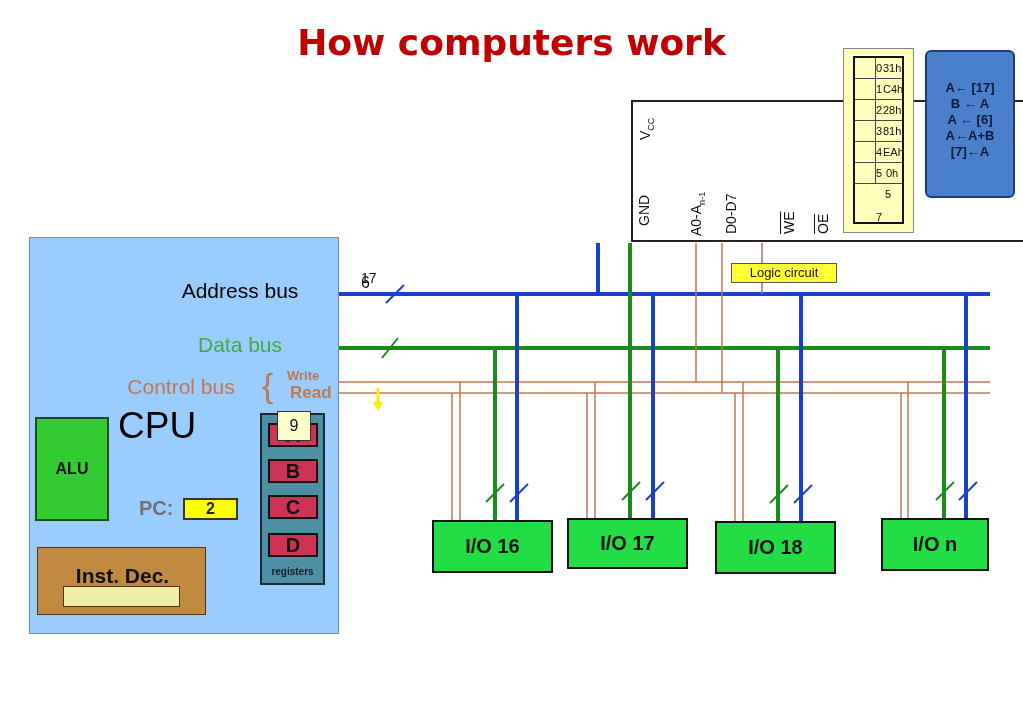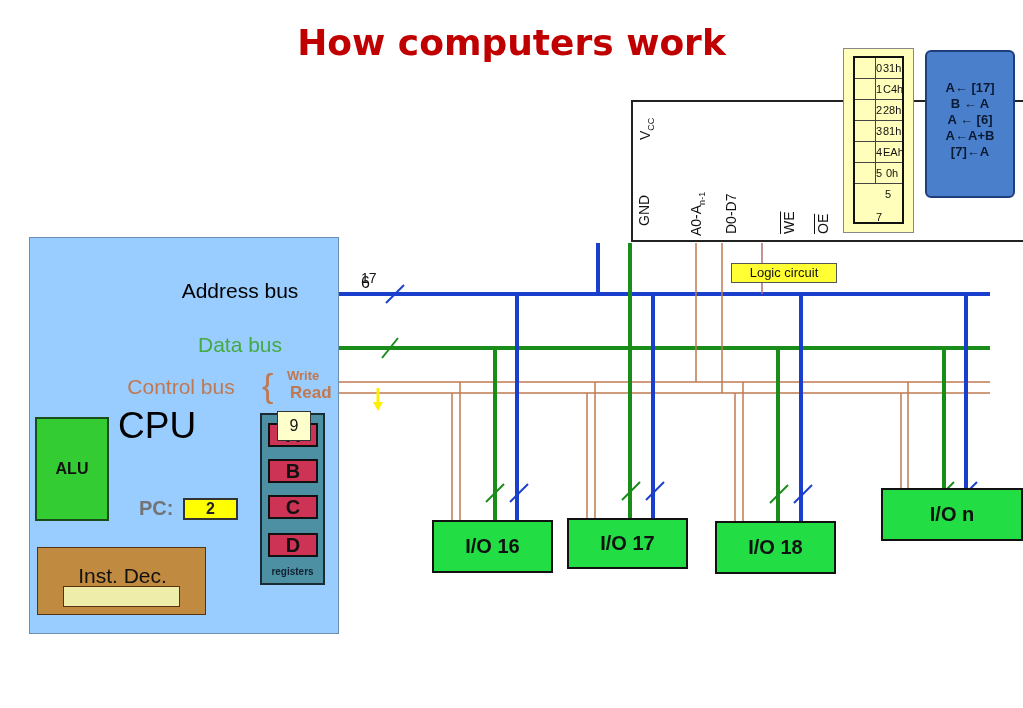--- a/index.html
+++ b/index.html
@@ -6,21 +6,21 @@
   body { width:1023px; height:708px; position:relative; overflow:hidden; font-family:"Liberation Sans", sans-serif; }
   .abs { position:absolute; }
   .title { left:0; width:1023px; top:22px; text-align:center; color:#c00000; font-size:36px; font-weight:bold; font-family:"DejaVu Sans", sans-serif; letter-spacing:0px; }
   .cpu-box { left:29px; top:237px; width:310px; height:397px; background:#99ccff; border:1px solid #6a8fb3; box-sizing:border-box; }
   .bus-label { font-weight:normal; font-size:21px; text-align:center; }
   .alu { left:35px; top:417px; width:74px; height:104px; background:#33cc33; border:2px solid #1a4d1a; box-sizing:border-box; display:flex; align-items:center; justify-content:center; font-weight:bold; font-size:16px; color:#111; }
   .cpu-text { left:118px; top:405px; font-size:37px; color:#000; }
   .pc-label { left:139px; top:497px; font-weight:bold; font-size:20px; color:#737373; }
   .pc-box { left:183px; top:498px; width:55px; height:22px; background:#ffff00; border:2px solid #333; box-sizing:border-box; text-align:center; font-weight:bold; font-size:16px; line-height:18px; color:#222; }
   .inst { left:37px; top:547px; width:169px; height:68px; background:#c08a40; border:1px solid #553311; box-sizing:border-box; }
-  .inst-label { left:0; width:169px; top:16px; text-align:center; font-weight:normal; font-size:21px; color:#111; }
+  .inst-label { left:0; width:169px; top:16px; text-align:center; font-weight:bold; font-size:21px; color:#111; }
   .inst-field { left:25px; top:38px; width:117px; height:21px; background:#eeeeaa; border:1px solid #553311; box-sizing:border-box; }
   .regs { left:260px; top:413px; width:65px; height:172px; background:#4d8fa3; border:2px solid #1b2b33; box-sizing:border-box; }
   .reg { left:6px; width:50px; height:24px; background:#cc3355; border:2px solid #111; box-sizing:border-box; text-align:center; font-weight:bold; font-size:20px; line-height:21px; color:#111; }
   .regs-label { left:0; width:61px; bottom:6px; text-align:center; font-weight:bold; font-size:10px; color:#102030; }
   .nine { left:277px; top:411px; width:34px; height:30px; background:#ffffcc; border:1px solid #333; box-sizing:border-box; text-align:center; font-size:16px; line-height:28px; color:#111; }
   .io { height:52px; background:#22dd44; border:2px solid #111; box-sizing:border-box; display:flex; align-items:center; justify-content:center; font-weight:bold; font-size:20px; color:#111; }
   .mem { left:631px; top:100px; width:392px; height:142px; border:2px solid #222; border-right:none; box-sizing:border-box; background:#fff; }
   .pin { transform:rotate(-90deg); transform-origin:left top; font-size:14px; color:#111; white-space:nowrap; }
   .logic { left:731px; top:263px; width:106px; height:20px; background:#ffff33; border:1px solid #555; box-sizing:border-box; text-align:center; font-size:13px; line-height:18px; color:#111; }
   .memtable { left:843px; top:48px; width:71px; height:185px; background:#ffffbb; border:1px solid #888; box-sizing:border-box; }
@@ -120,21 +120,21 @@
 </svg>
 
 <div class="abs" style="left:361px; top:270px; font-size:14px; color:#111;">17</div>
 <div class="abs" style="left:361px; top:274px; font-size:16px; color:#111;">6</div>
 
 <div class="abs logic">Logic circuit</div>
 
 <div class="abs io" style="left:432px; top:520px; width:121px; height:53px;">I/O 16</div>
 <div class="abs io" style="left:567px; top:518px; width:121px; height:51px;text-align:right;">I/O 17</div>
 <div class="abs io" style="left:715px; top:521px; width:121px; height:53px;">I/O 18</div>
-<div class="abs io" style="left:881px; top:488px; width:142px; height:53px;">I/O n</div>
+<div class="abs io" style="left:881px; top:518px; width:108px; height:53px;">I/O n</div>
 
 <div class="abs memtable">
   <div class="abs memgrid">
     <div class="abs memrow" style="top:0px;">
         <span class="abs" style="left:21px; top:4px;">0</span>
         <span class="abs" style="left:28px; top:4px;">31h</span>
       </div>
     <div class="abs memrow" style="top:21px;">
         <span class="abs" style="left:21px; top:4px;">1</span>
         <span class="abs" style="left:28px; top:4px;">C4h</span>

